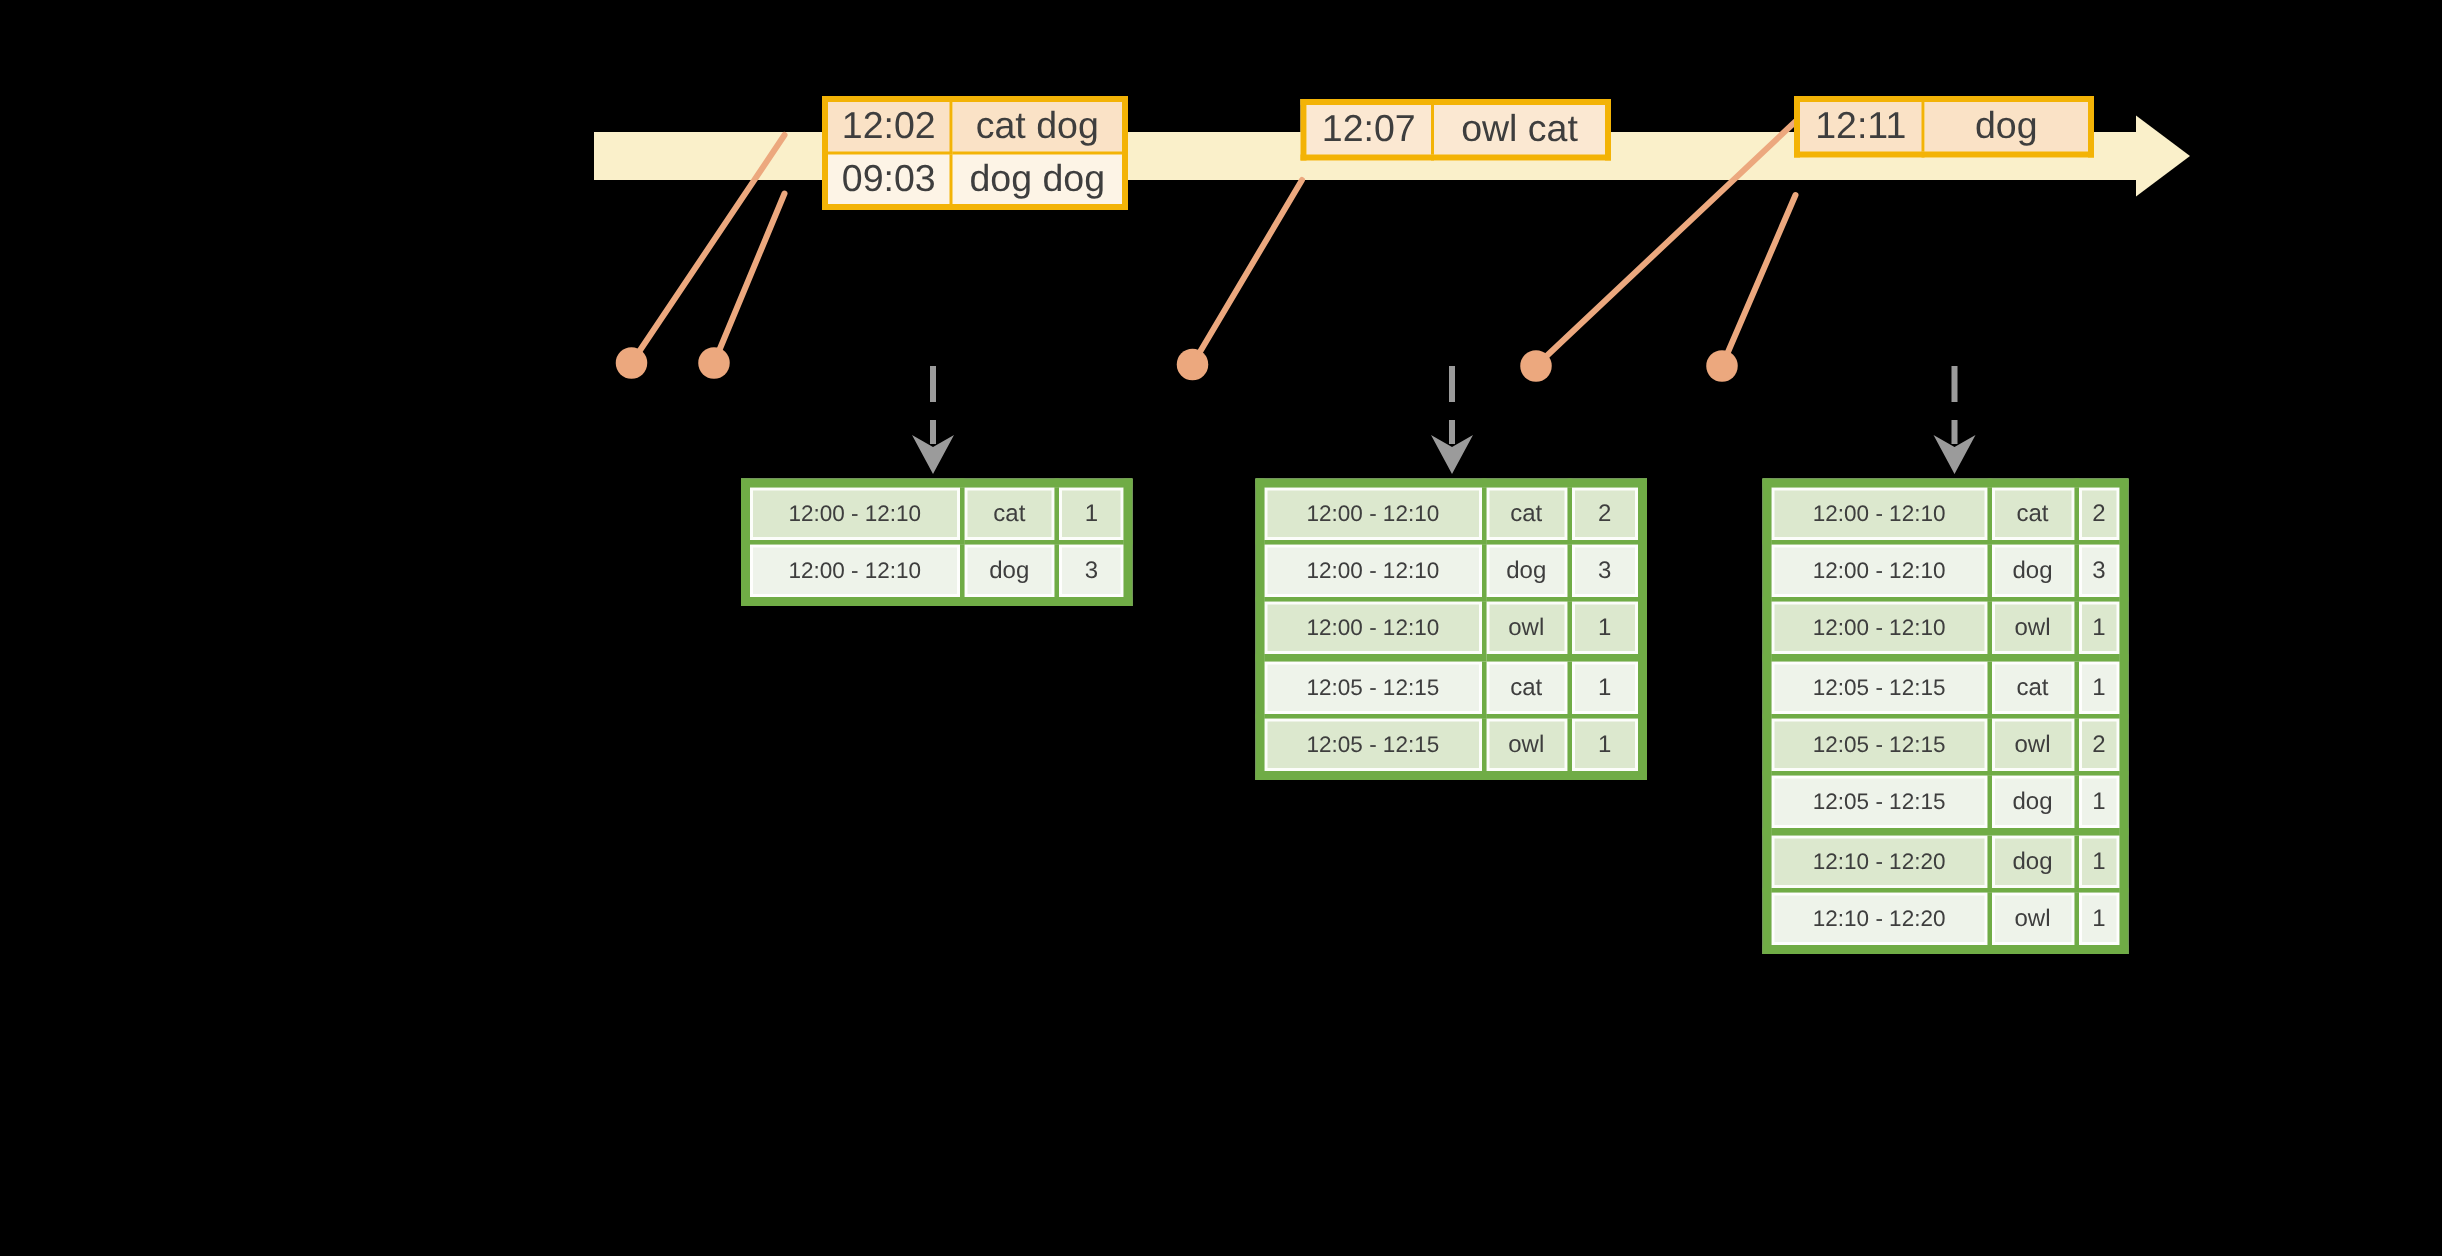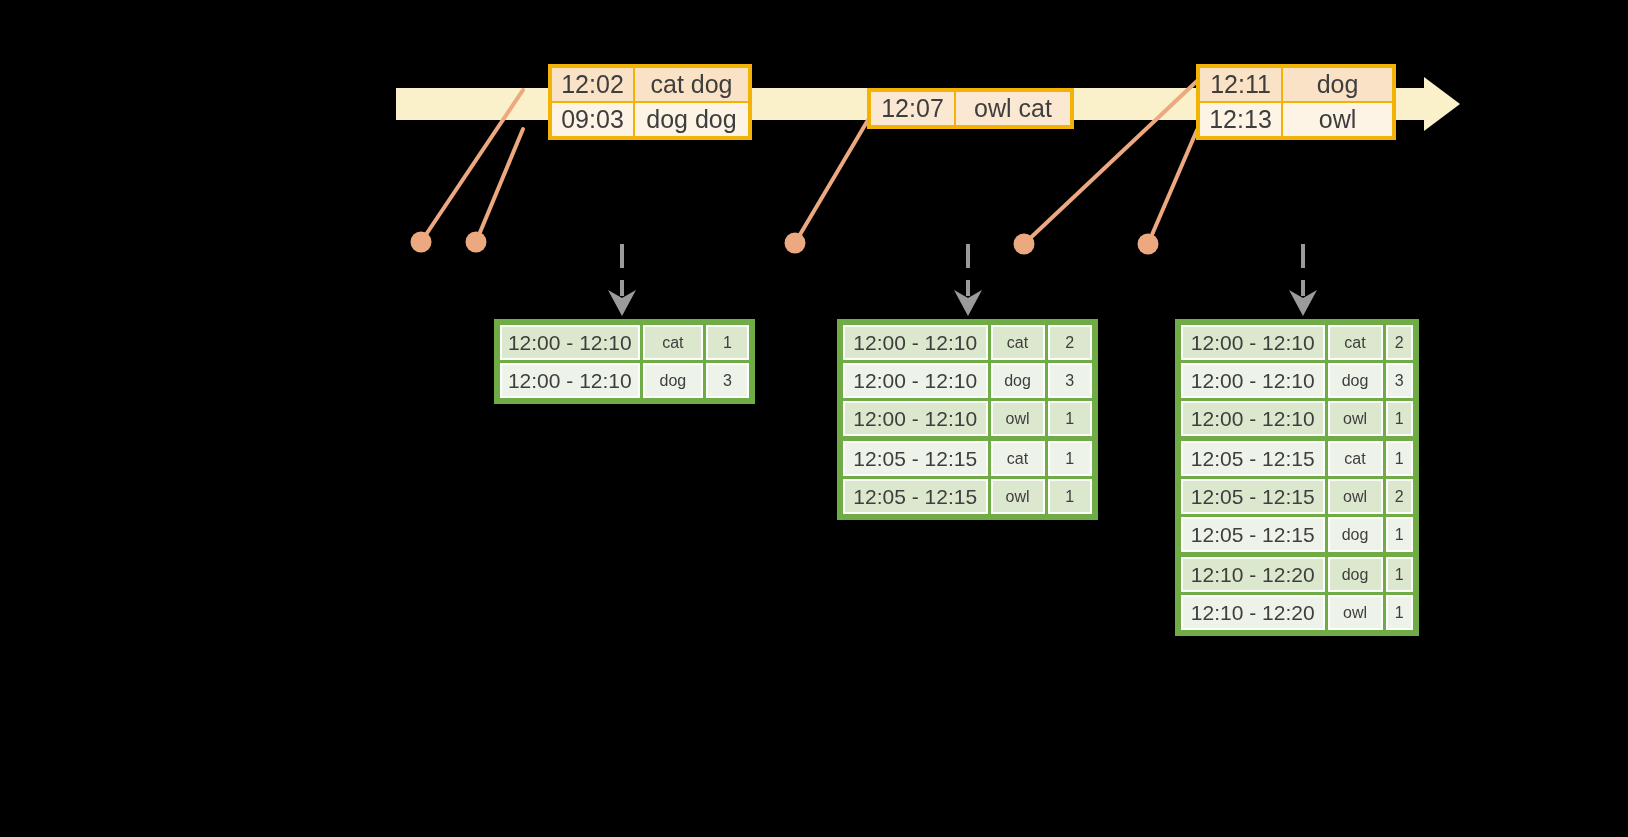--- a/index.html
+++ b/index.html
@@ -23,21 +23,21 @@
   tr.ev-dark td{background:#FAE2C6;}
   tr.ev-light td{background:#FDF4E6;}
   tr.ev-single td{background:#FBE8D2;}
 
   
   table.result{position:absolute;border-collapse:collapse;table-layout:fixed;
                border:6px solid #70AC46;background:#EEF3EA;}
   table.result td{border:3px solid #70AC46;box-shadow:inset 0 0 0 2px rgba(255,255,255,.9);
                   height:35px;line-height:34px;padding:0;text-align:center;
                   font-size:16px;color:#3E3E3E;overflow:hidden;white-space:nowrap;}
-  table.result td.time{font-size:21px;}
+  table.result td.time{font-size:15px;}
   tr.rt-dark td{background:#DCE8CE;}
   tr.rt-light td{background:#EEF3EA;}
   tr.grp td{border-top:5px solid #70AC46;}
 </style>
 </head>
 <body>
 
 <div class="canvas">
 
   <div class="tl-bar"></div>
@@ -81,21 +81,21 @@
       <td>12:02</td>
       <td>cat dog</td>
     </tr>
     <tr class="ev-light">
       <td>09:03</td>
       <td>dog dog</td>
     </tr>
   </tbody>
     </table>
 
-  <table class="event" style="left:867px;top:88px;width:203px;">
+  <table class="event" style="left:867px;top:66px;width:203px;">
     <colgroup>
         <col style="width:86px">
         <col style="width:117px">
       </colgroup>
     <tbody>
         <tr class="ev-single">
       <td>12:07</td>
       <td>owl cat</td>
     </tr>
   </tbody>
@@ -104,24 +104,20 @@
   <table class="event" style="left:1196px;top:64px;width:196px;border-radius:12px;">
     <colgroup>
         <col style="width:84px">
         <col style="width:112px">
       </colgroup>
     <tbody>
         <tr class="ev-dark">
       <td>12:11</td>
       <td>dog</td>
     </tr>
-    <tr class="ev-light">
-      <td>12:13</td>
-      <td>owl</td>
-    </tr>
   </tbody>
     </table>
 
   <table class="result" style="left:494px;top:319px;width:261px;">
     <colgroup>
         <col style="width:143px">
         <col style="width:63px">
         <col style="width:47px">
       </colgroup>
     <tbody>

